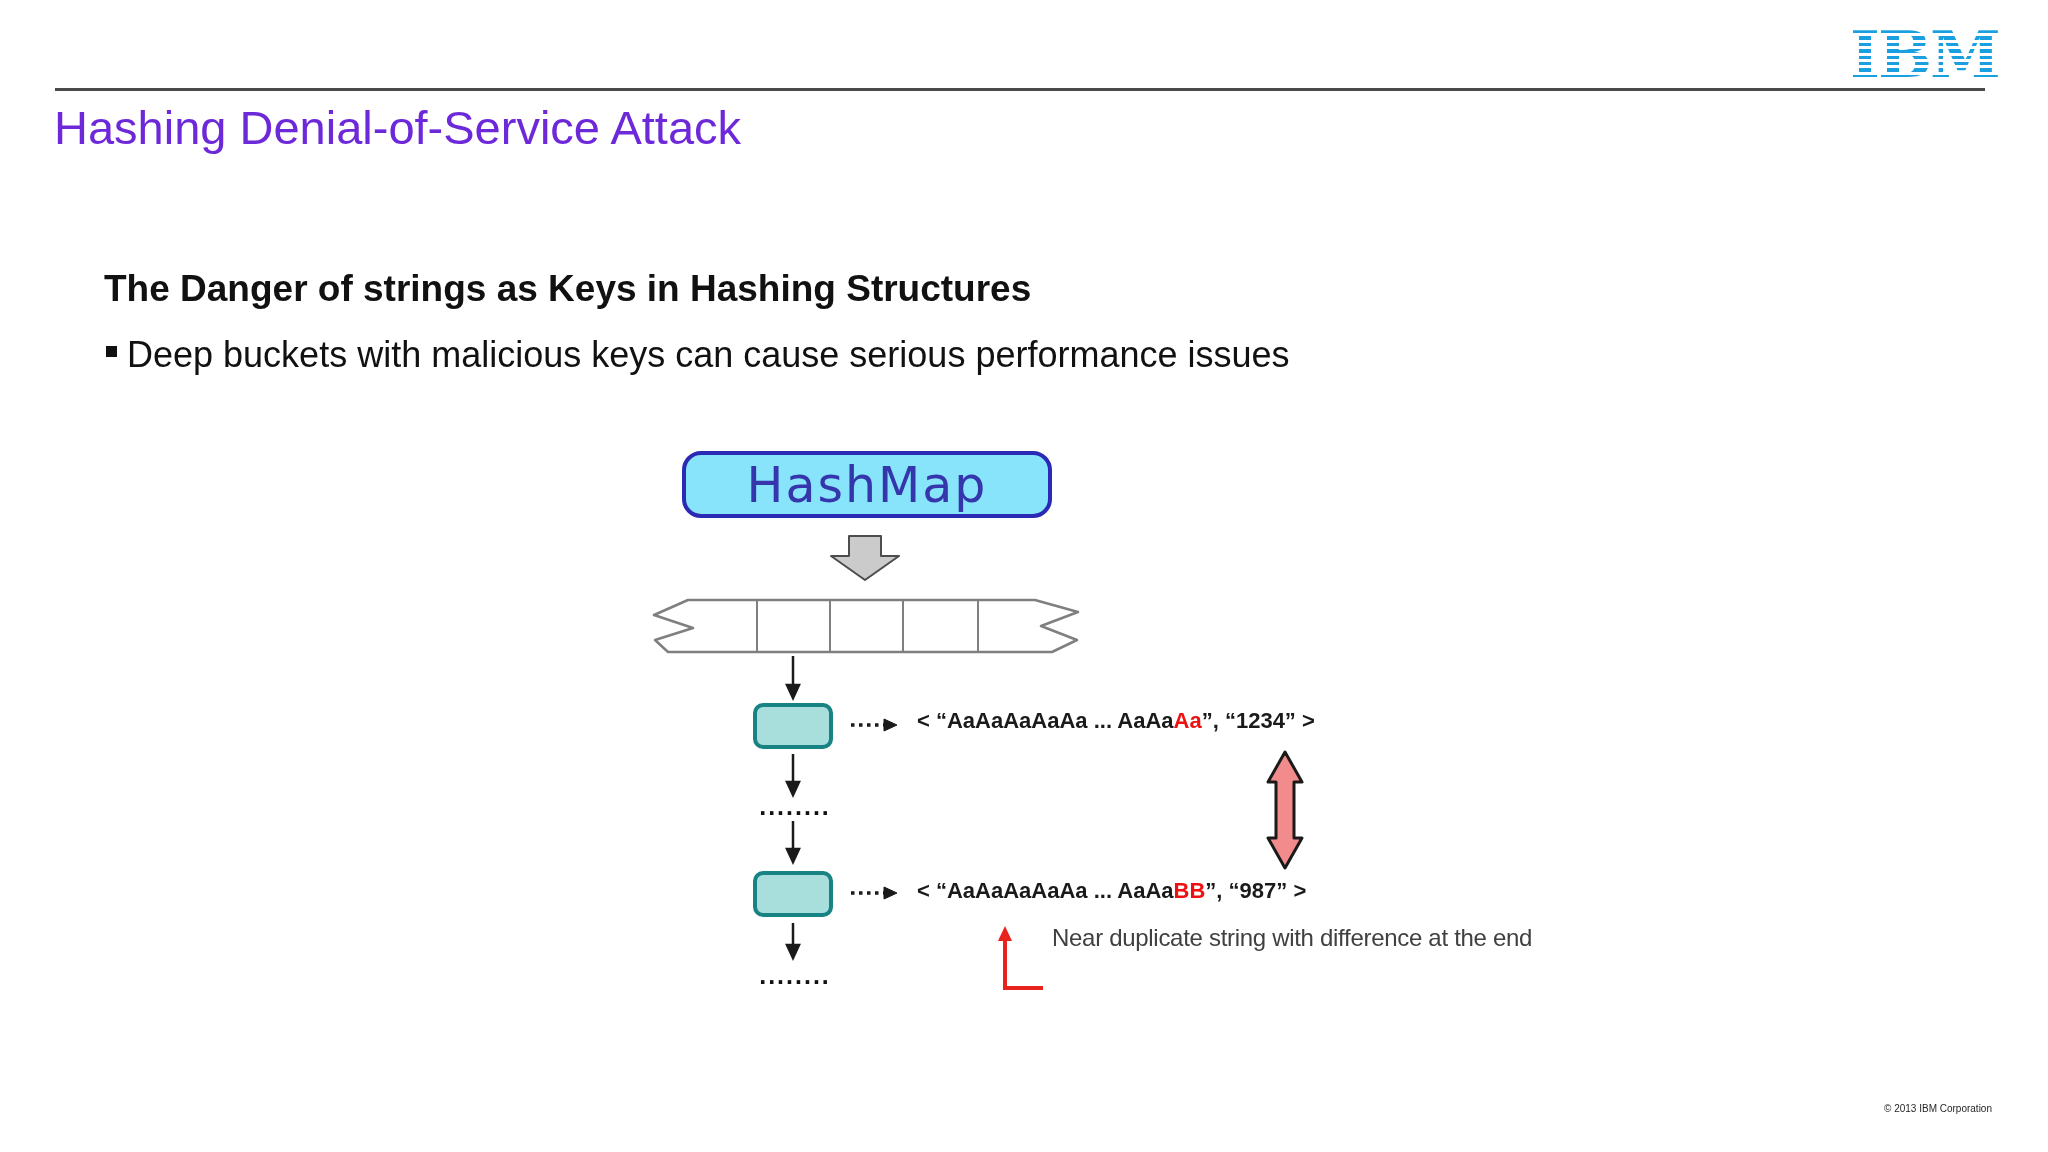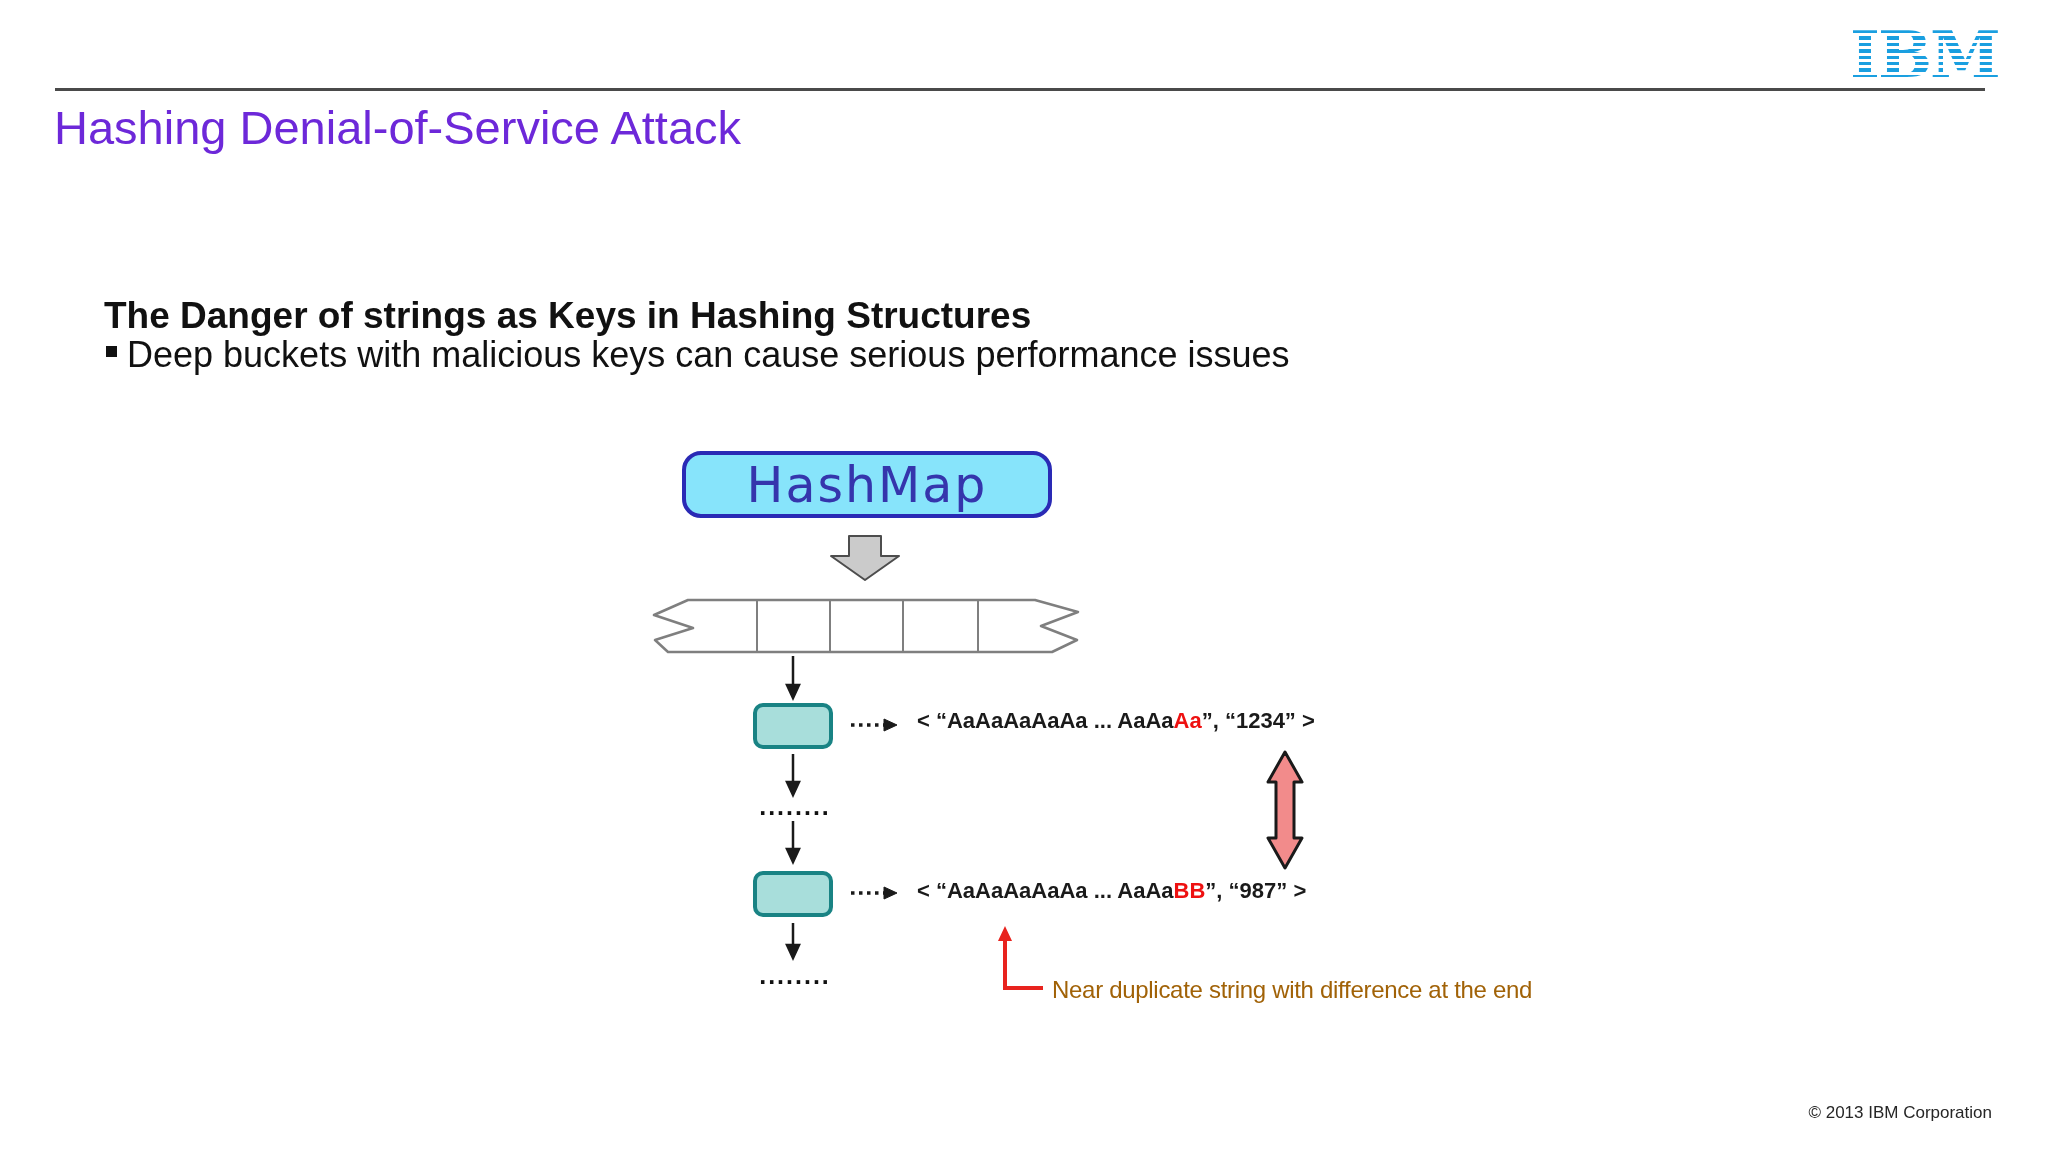--- a/index.html
+++ b/index.html
@@ -13,21 +13,21 @@
   .ibm-logo {
     position:absolute; left:1850px; top:30px; height:52px;
     font-family:"DejaVu Serif", serif; font-weight:bold; font-size:64px; line-height:50px;
     letter-spacing:-2px;
     background:repeating-linear-gradient(to bottom, #1A9FE0 0px, #1A9FE0 3.5px, rgba(0,0,0,0) 3.5px, rgba(0,0,0,0) 6.4px);
     -webkit-background-clip:text; background-clip:text; color:transparent;
   }
   .page-title { position:absolute; left:54px; top:100px; font-size:47px; color:#6d28d9; white-space:nowrap; }
 
   
-  .heading { position:absolute; left:104px; top:268px; font-size:37px; font-weight:bold; white-space:nowrap;margin-top:27px; }
+  .heading { position:absolute; left:104px; top:268px; font-size:37px; font-weight:bold; white-space:nowrap; }
   .bullet-row { position:absolute; left:106px; top:334px; display:flex; align-items:flex-start; font-size:36px; white-space:nowrap;justify-content:space-between; }
   .bullet-marker { flex:none; width:11px; height:11px; background:#111; margin:12px 10px 0 0; }
 
   
   .diagram-svg { position:absolute; left:0; top:0; }
   .hashmap-box {
     position:absolute; left:682px; top:451px; width:362px; height:59px;
     background:#87E4FB; border:4px solid #2A2AB5; border-radius:19px;
     display:flex; align-items:flex-end; justify-content:center;
     font-family:"DejaVu Sans", sans-serif; font-size:49px; color:#3535AC; letter-spacing:2px;
@@ -41,23 +41,23 @@
 
   .kv-line { position:absolute; font-weight:bold; font-size:22px; color:#1a1a1a; white-space:pre; }
   .kv-line.kv1 { left:917px; top:708px; }
   .kv-line.kv2 { left:917px; top:878px; }
   .kv-highlight { color:#EE1111; }
 
   .dots { position:absolute; transform:translateX(-50%); font-weight:bold; font-size:25px; letter-spacing:2px; color:#111; }
   .dots.d1 { left:795px; top:792px; }
   .dots.d2 { left:795px; top:961px; }
 
-  .annotation { position:absolute; left:1052px; top:976px; font-size:24px; letter-spacing:-0.3px; color:#a16207; white-space:nowrap; }
+  .annotation { position:absolute; left:1052px; top:924px; font-size:24px; letter-spacing:-0.3px; color:#404040; white-space:nowrap; }
 
-  .footer-copyright { position:absolute; right:56px; top:1103px; font-size:17px; color:#262626; white-space:nowrap; }
+  .footer-copyright { position:absolute; right:56px; top:1103px; font-size:10px; color:#262626; white-space:nowrap; }
 </style>
 </head>
 <body>
 
 <div class="slide">
 
   <div class="top-rule"></div>
   <div class="ibm-logo">IBM</div>
   <div class="page-title">Hashing Denial-of-Service Attack</div>
 

